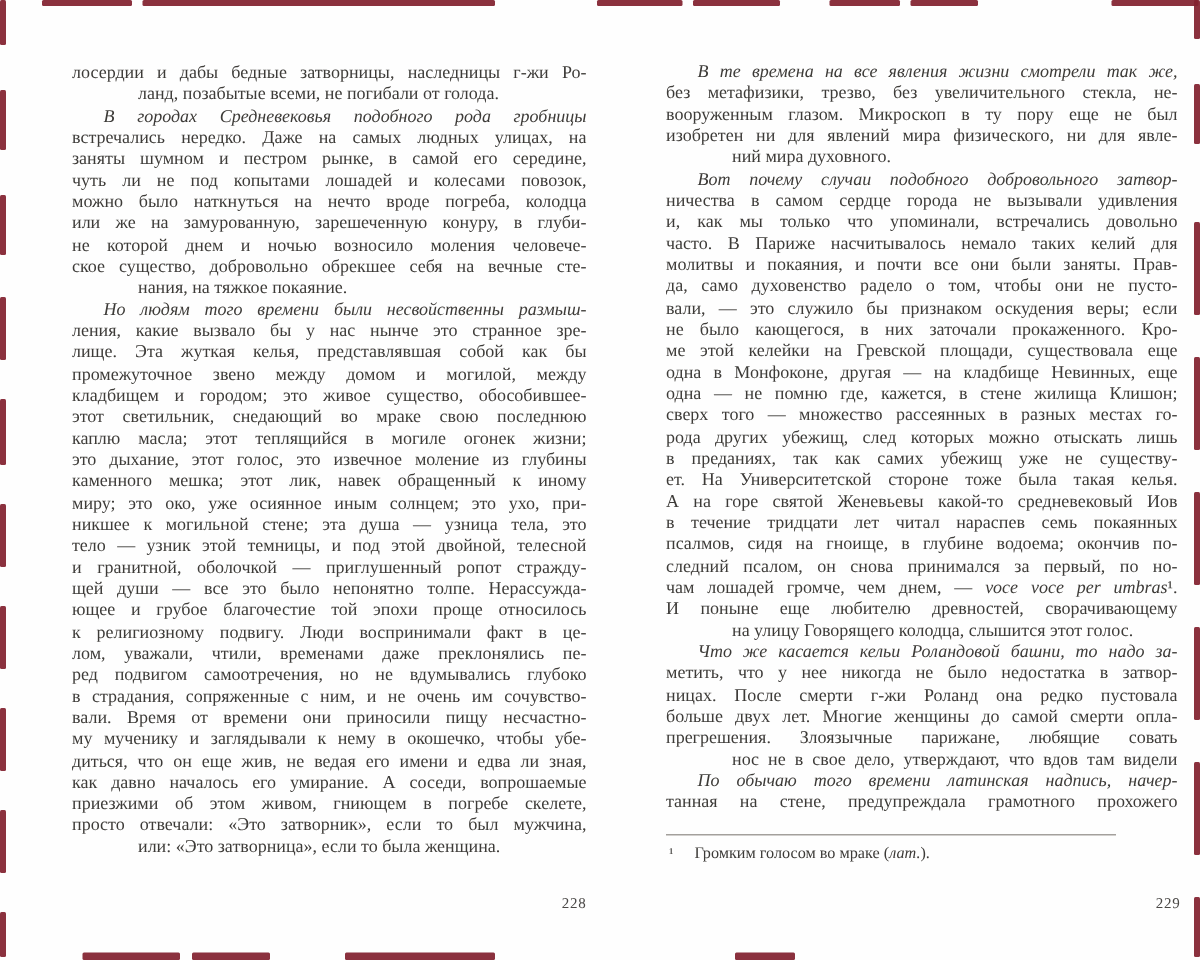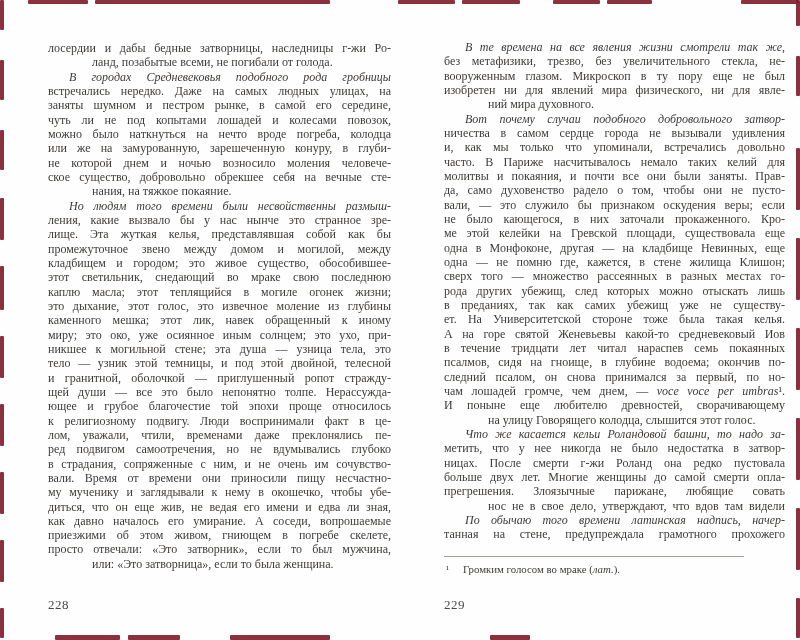--- a/index.html
+++ b/index.html
@@ -17,21 +17,21 @@
     font-size:12px;
     height:14.33px;line-height:14.33px;
     text-align:justify;text-align-last:justify;
     overflow:hidden;white-space:normal;
   }
   .line.pe{text-align-last:left;margin-left:44px;}
   .line.pi{text-indent:21px;font-style:italic;}
   .line em{font-style:italic;}
   .page-number{
     position:absolute;top:597px;width:343px;
-    text-align:left;font-size:13px;color:#4a4846;letter-spacing:.5px;
+    text-align:right;font-size:10px;color:#4a4846;letter-spacing:.5px;
   }
   .page-number.left{left:48px;}
   .page-number.right{left:444px;}
   .footnote-rule{
     position:absolute;left:444px;top:556px;width:300px;height:0;
     border-top:1px solid #a3a09c;
   }
   .footnote{
     position:absolute;left:446px;top:563px;width:339px;
     font-size:10.8px;line-height:13px;color:#3d3b38;

